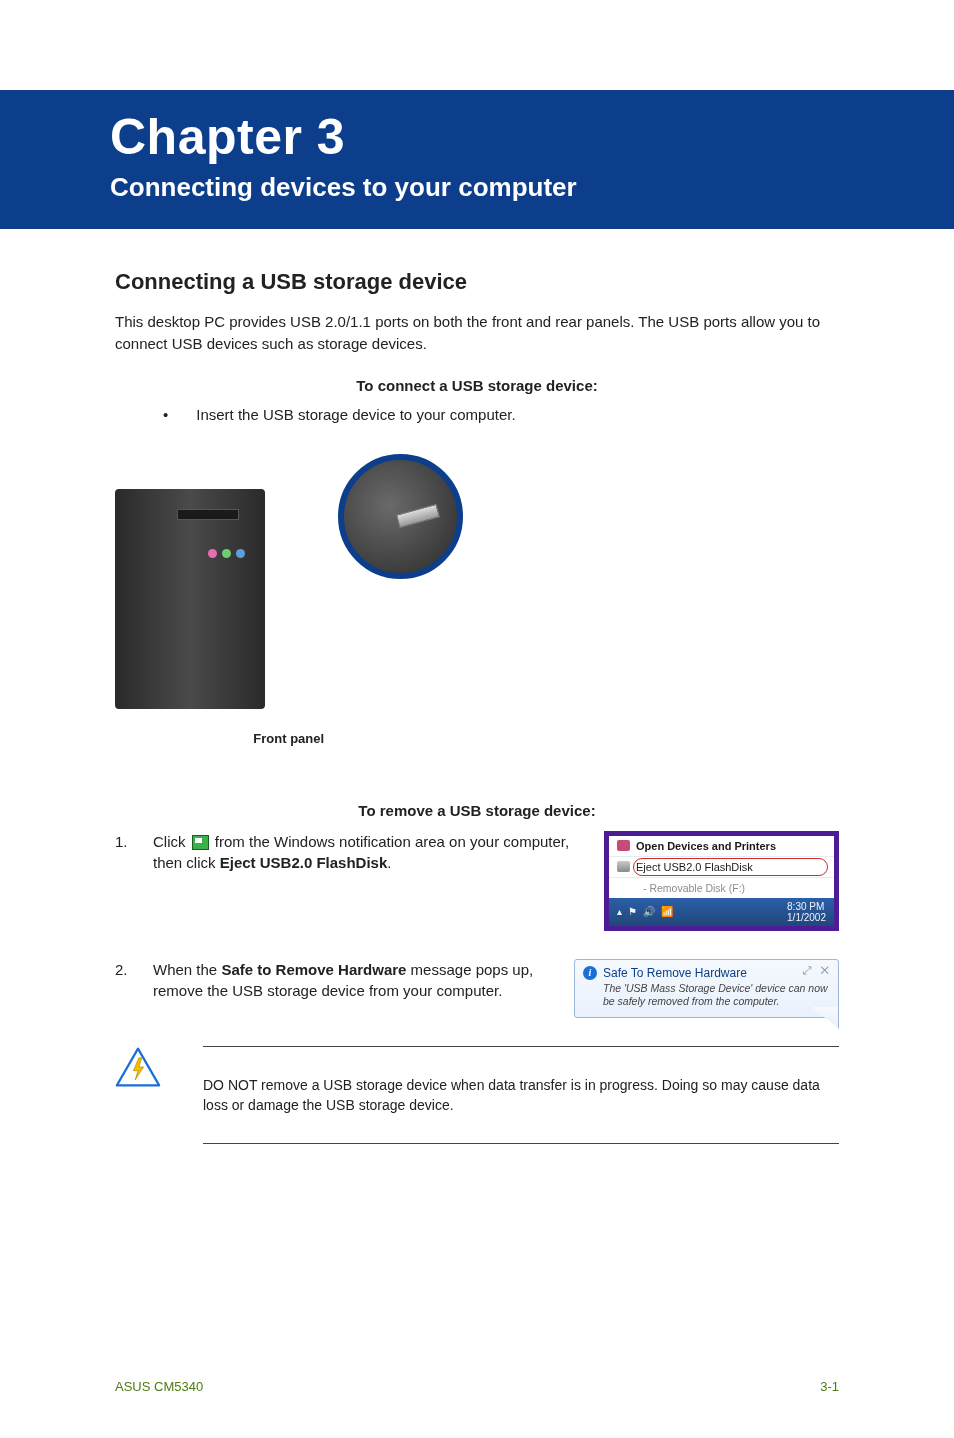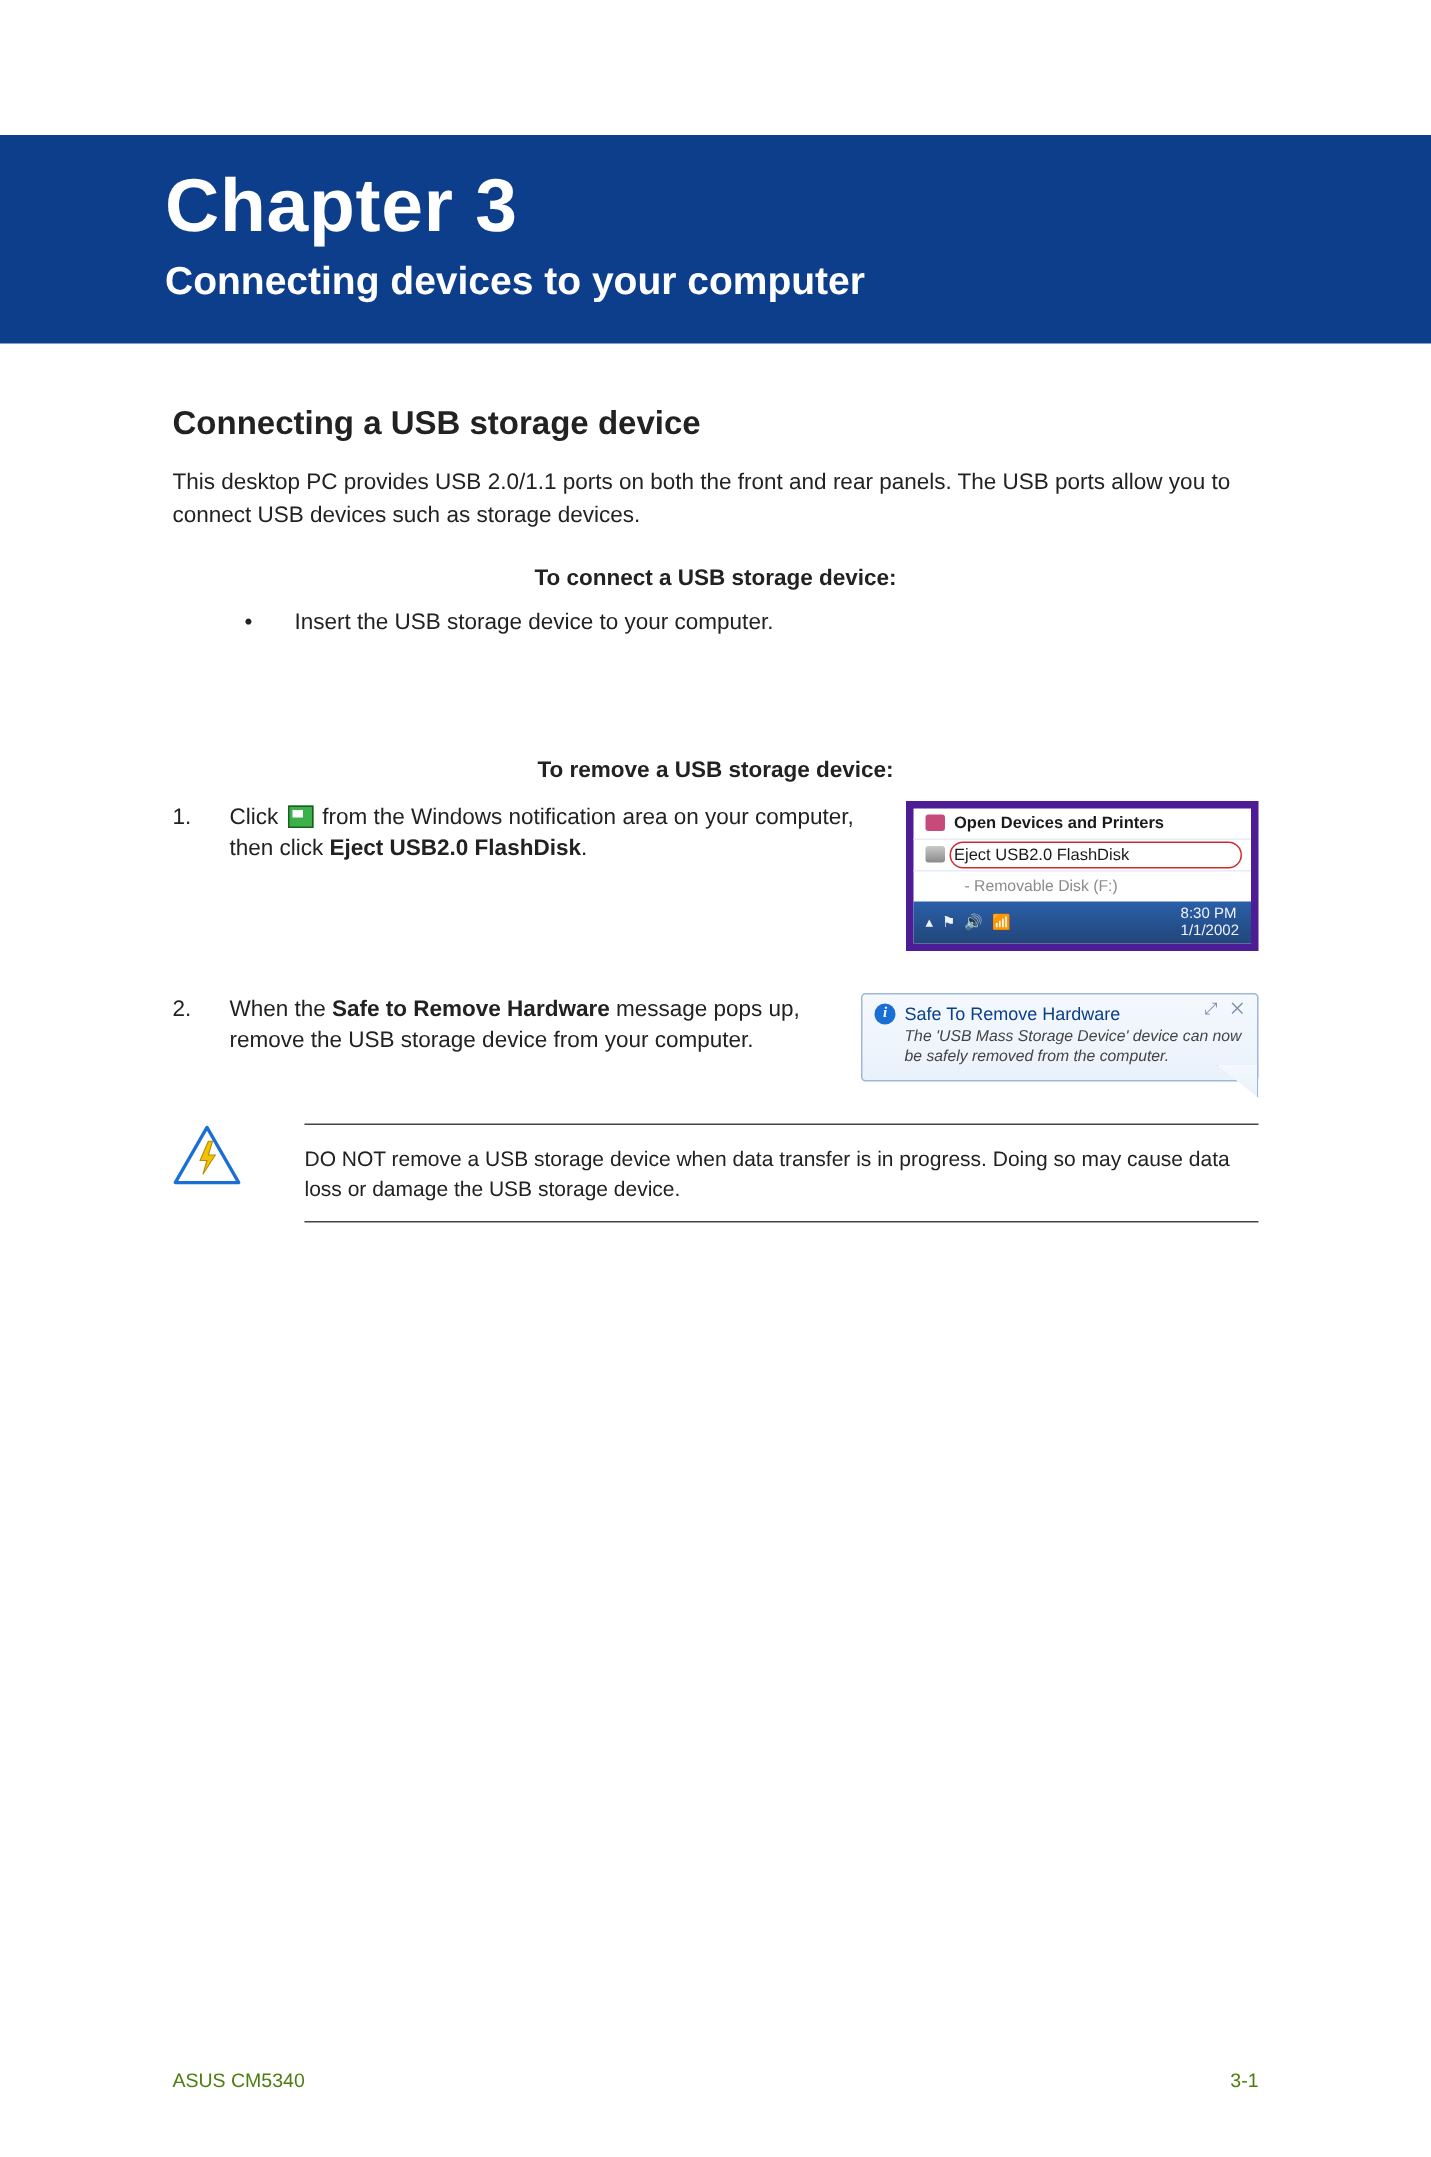--- a/index.html
+++ b/index.html
@@ -240,21 +240,21 @@
   }
   .warning-row{
     display:flex;gap:42px;margin-top:28px;align-items:flex-start;
   }
   .warning-icon{
     width:46px;height:42px;position:relative;flex-shrink:0;
   }
   .warning-icon svg{width:100%;height:100%;}
   .warning-text-wrap{
     flex:1;border-top:1px solid #444;border-bottom:1px solid #444;
-    padding:12px 0;font-size:14px;line-height:1.45;
+    padding:28px 0;font-size:14px;line-height:1.45;
   }
   .footer{
     position:absolute;bottom:44px;left:115px;right:115px;
     display:flex;justify-content:space-between;
     font-size:13px;color:#4d7c0f;
   }
   b{font-weight:bold;}
 </style>
 </head>
 <body>
@@ -271,20 +271,35 @@
     <h2 class="section">Connecting a USB storage device</h2>
     <p class="body">This desktop PC provides USB 2.0/1.1 ports on both the front and rear panels. The USB ports allow you to connect USB devices such as storage devices.</p>
 
     <div class="bold-label">To connect a USB storage device:</div>
     <div class="bullet-row">
       <span class="dot">•</span>
       <span>Insert the USB storage device to your computer.</span>
     </div>
 
     <div class="panels">
+      <div class="panel-block">
+        <div class="panel-img">
+          <div class="tower-front">
+            <div class="front-ports">
+              <span style="background:#e86db0"></span>
+              <span style="background:#6fcf6f"></span>
+              <span style="background:#5aa0e0"></span>
+            </div>
+          </div>
+          <div class="zoom-circle">
+            <div class="usb-stick-front"></div>
+          </div>
+        </div>
+        <div class="panel-caption">Front panel</div>
+      </div>
 
     </div>
 
     <div class="remove-section">
       <div class="bold-label">To remove a USB storage device:</div>
 
       <div class="step-row">
         <div class="step-text">
           <span class="step-num">1.</span><span class="step-body"><span>Click </span><span class="inline-icon"></span><span> from the Windows notification area on your computer, then click </span><b>Eject USB2.0 FlashDisk</b><span>.</span></span>
         </div>

